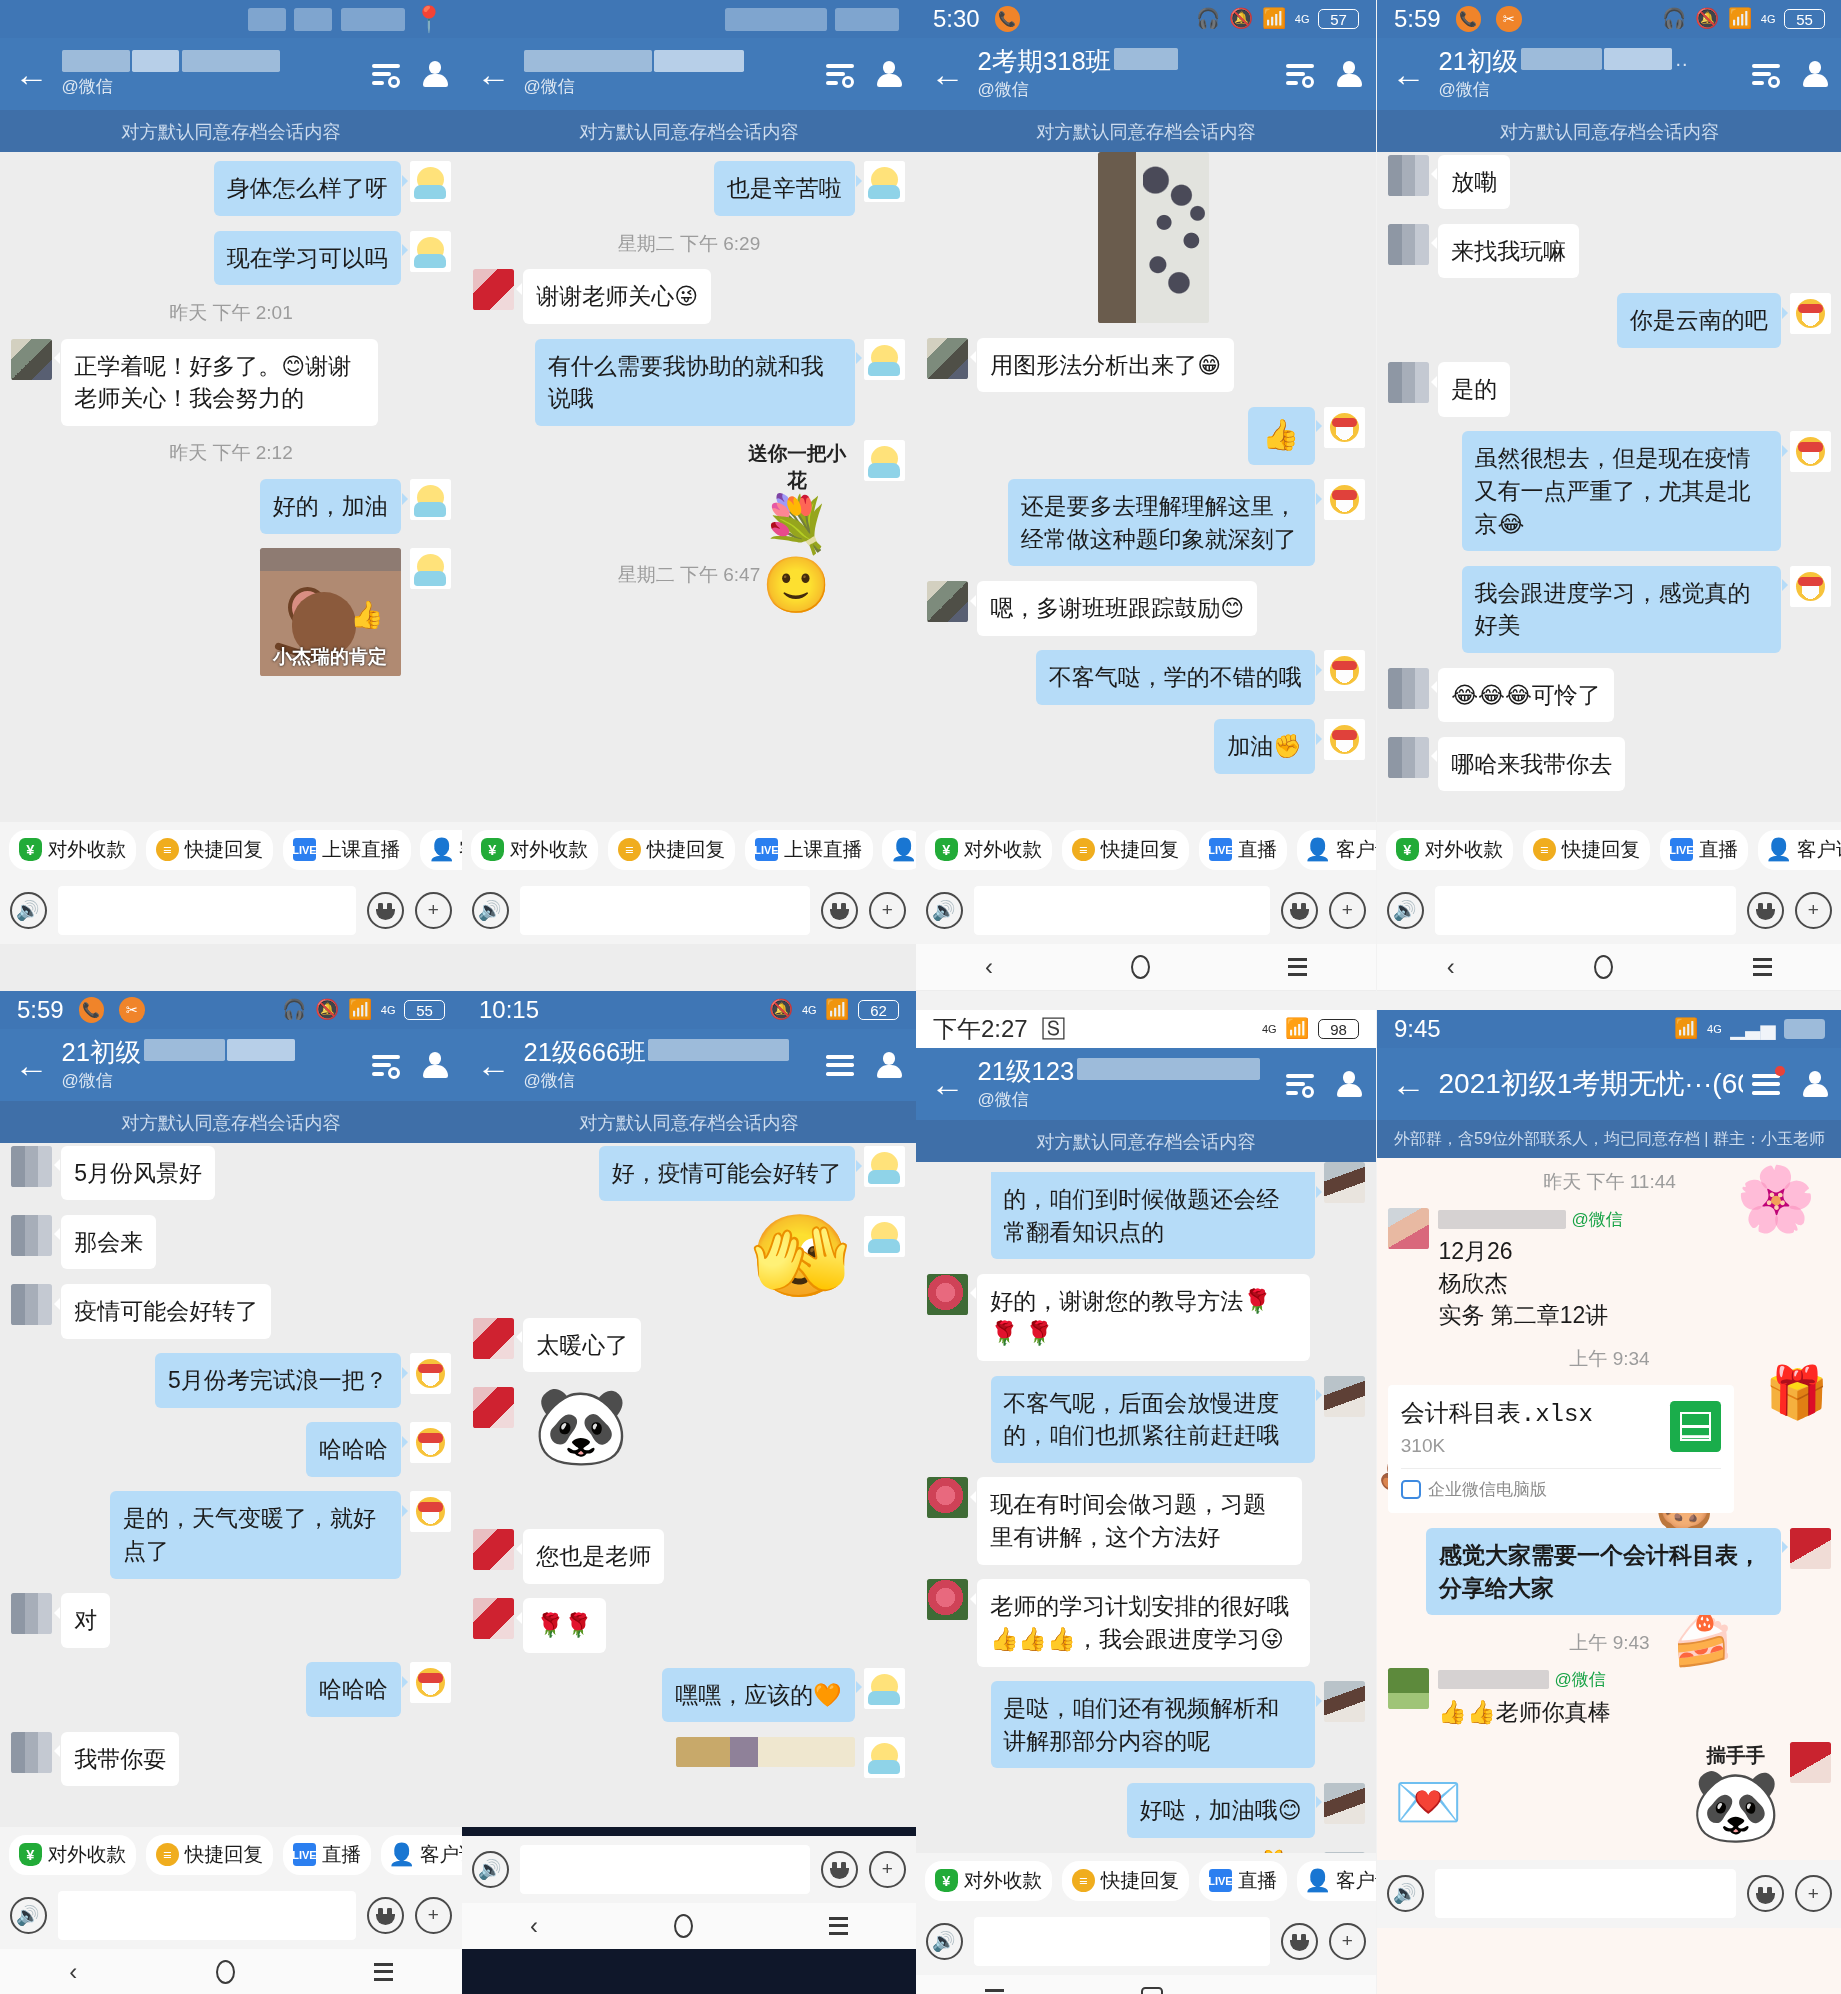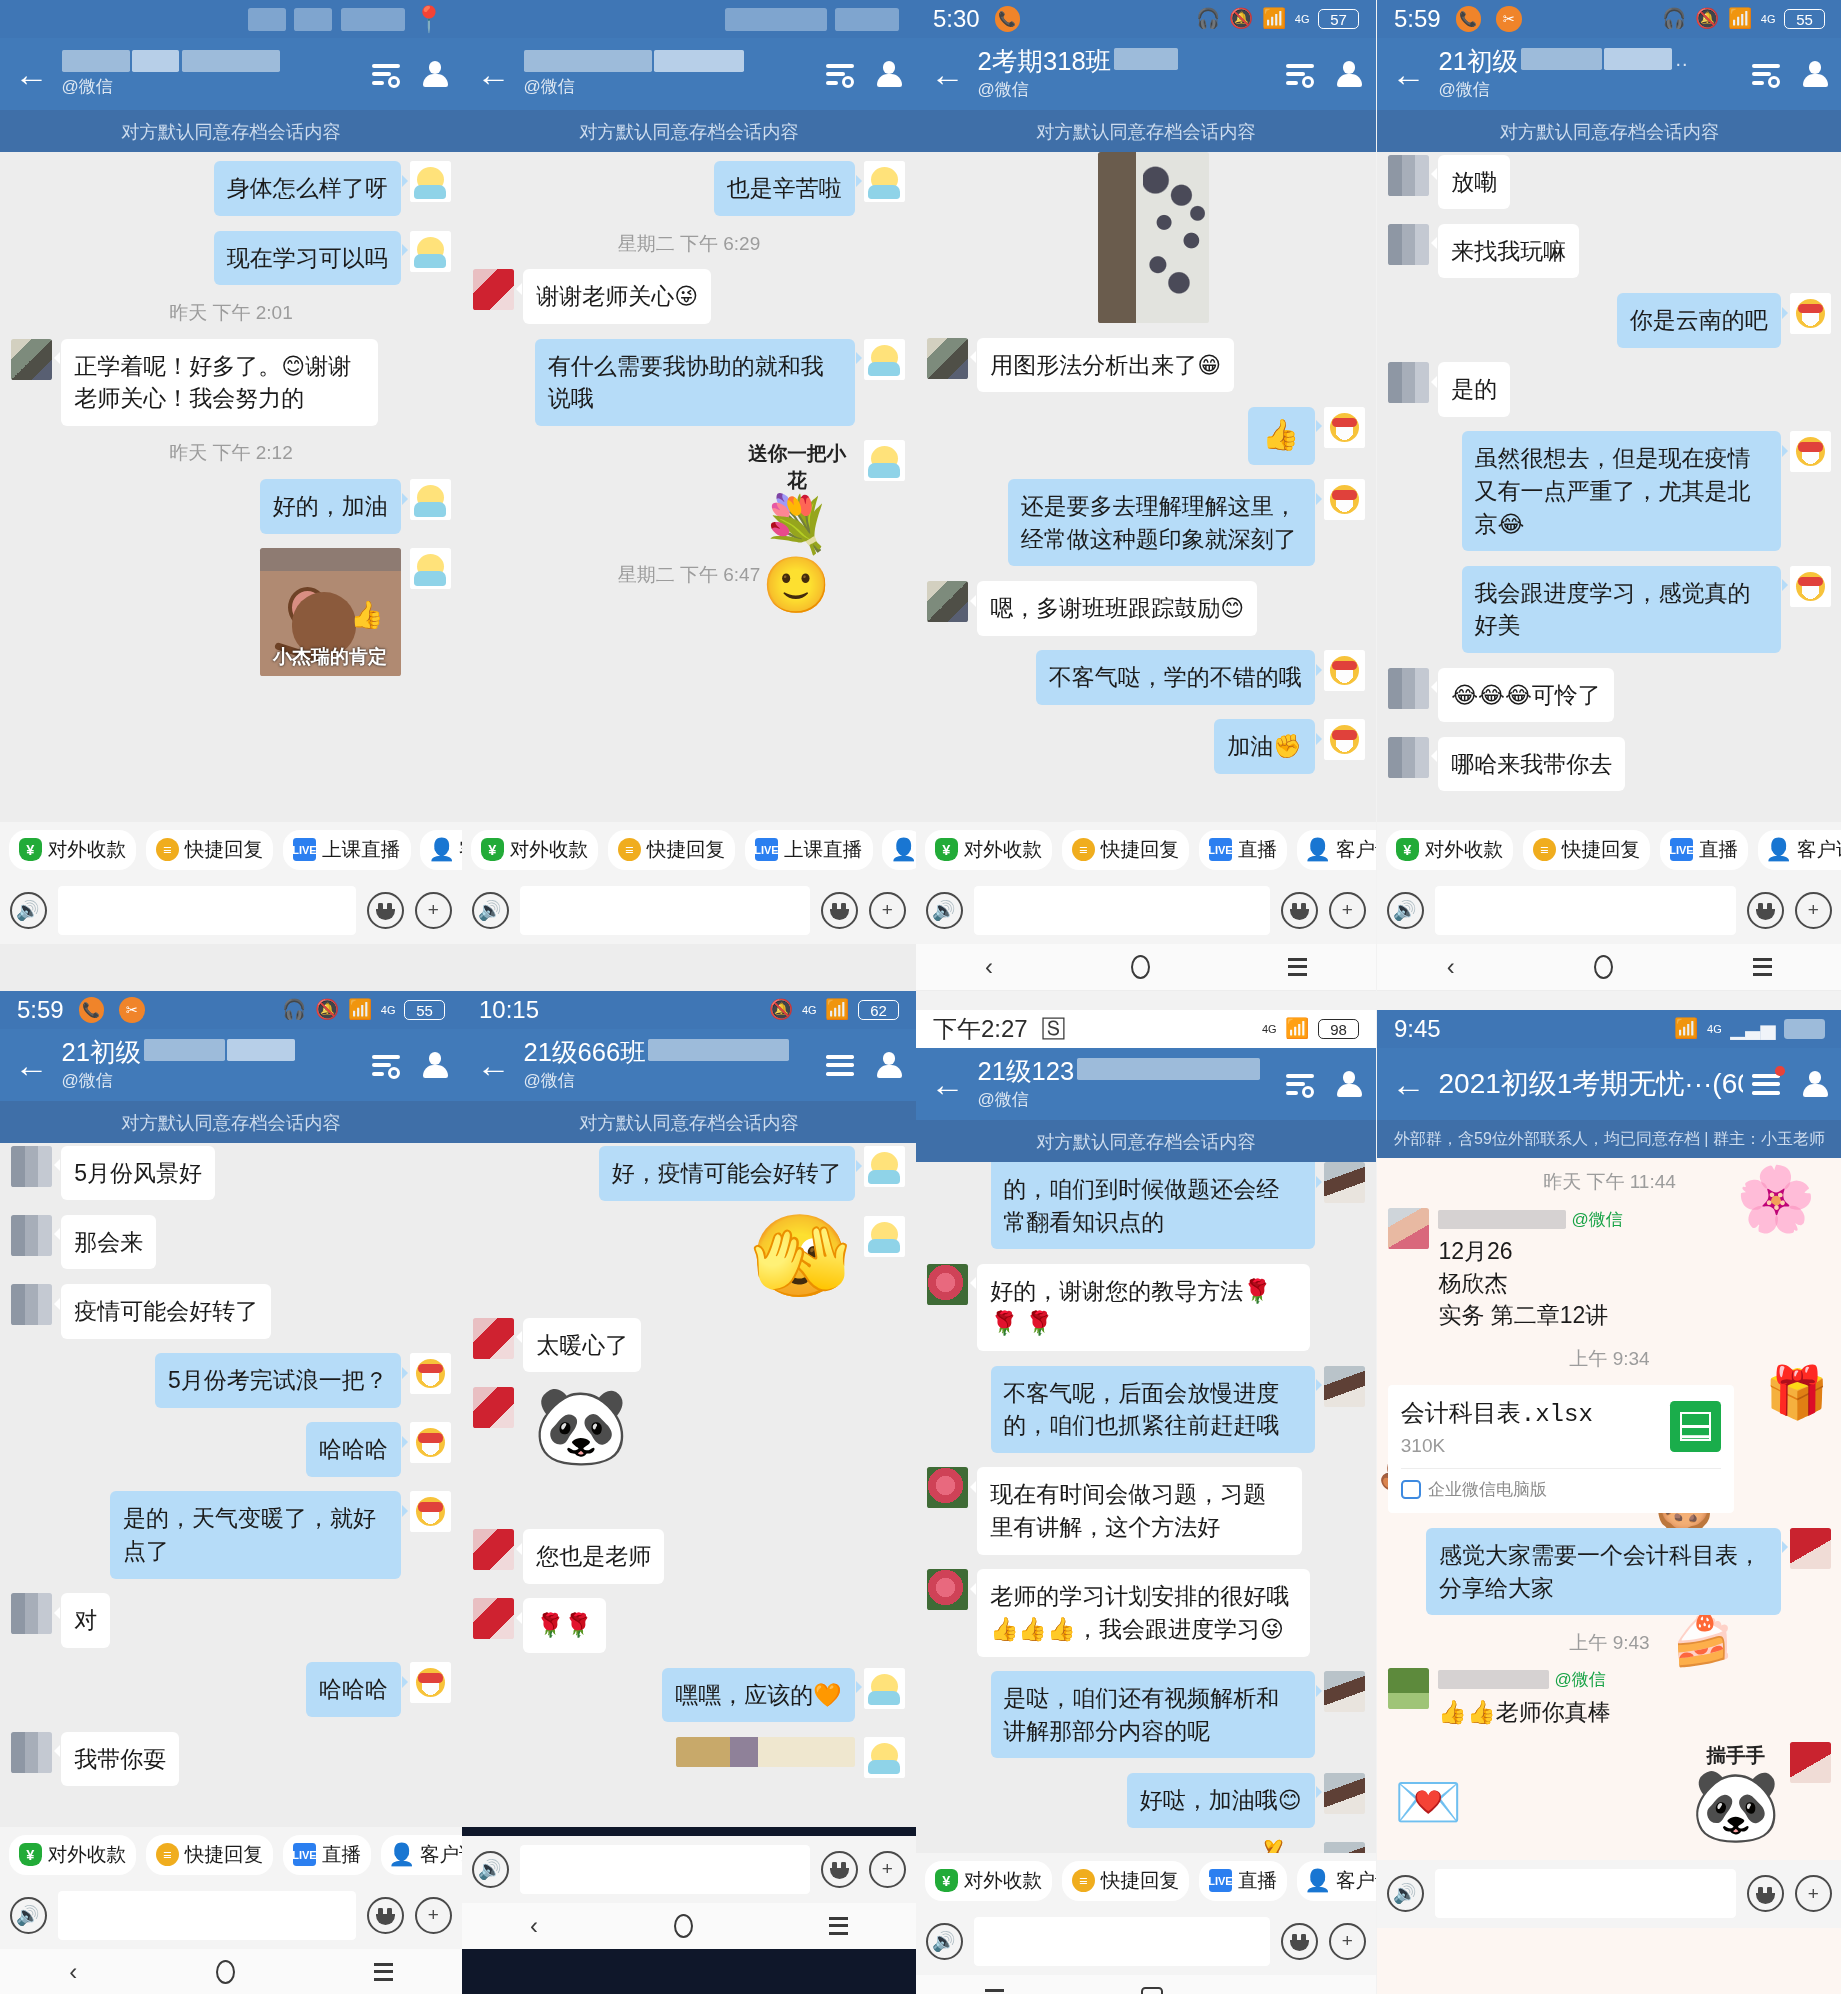--- a/index.html
+++ b/index.html
@@ -812,21 +812,21 @@
           </div>
         <div class="icon-person">
             <span class="h"></span>
             <span class="b"></span>
           </div>
       </div>
     </div>
     <div class="notice">对方默认同意存档会话内容</div>
     <div class="chat" style="height:691px;padding-top:0;">
       <div class="row me">
-        <div class="bub me" style="max-width:74%;border-radius:0 0 6px 6px;">的，咱们到时候做题还会经常翻看知识点的</div>
+        <div class="bub me" style="max-width:74%;border-radius:0 0 6px 6px;margin-top:10px;">的，咱们到时候做题还会经常翻看知识点的</div>
         <div class="av lady"></div>
       </div>
       <div class="row">
         <div class="av rose"></div>
         <div class="bub them" style="max-width:76%;">好的，谢谢您的教导方法🌹 🌹 🌹</div>
       </div>
       <div class="row me">
         <div class="bub me" style="max-width:74%;">不客气呢，后面会放慢进度的，咱们也抓紧往前赶赶哦</div>
         <div class="av lady"></div>
       </div>
@@ -956,21 +956,21 @@
             <div class="fc-ico"></div>
           </div>
           <div class="fc-src">
             <span class="qbub"></span>
             <span>企业微信电脑版</span>
           </div>
         </div>
       </div>
 
       <div class="row me" style="position:relative;z-index:2;">
-        <div class="bub me" style="max-width:80%;">感觉大家需要一个会计科目表，分享给大家</div>
+        <div class="bub me" style="max-width:80%;font-weight:bold;">感觉大家需要一个会计科目表，分享给大家</div>
         <div class="av" style="background:linear-gradient(150deg,#c9232f 0 55%,#f0dcd6 55% 100%);"></div>
       </div>
 
       <div class="tstamp">上午 9:43</div>
       <div class="row" style="position:relative;z-index:2;">
         <div class="av tea"></div>
         <div style="margin-left:9.4px;">
           <div class="senderline">
             <span class="namebar" style="width:111px;"></span>
             <span>@微信</span>

